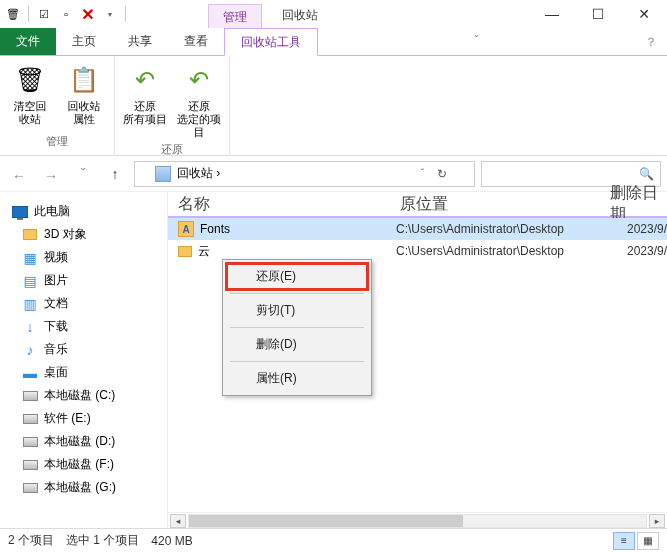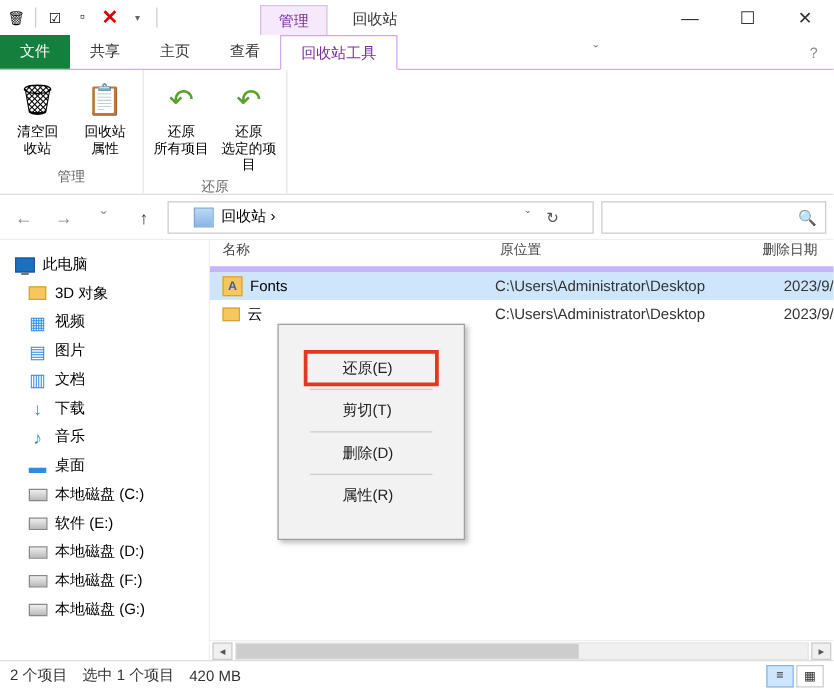--- a/index.html
+++ b/index.html
@@ -52,34 +52,34 @@
   .tree-item { display: flex; align-items: center; gap: 6px; padding: 3px 4px 3px 18px; font-size: 12px; }
   .tree-item.top { padding-left: 8px; }
   .tic { width: 16px; height: 16px; display: flex; align-items: center; justify-content: center; font-size: 12px; }
   .monitor { width: 16px; height: 12px; background: #1d6fbf; border: 1px solid #165a9c; position: relative; }
   .monitor::after { content: ""; position: absolute; bottom: -3px; left: 4px; width: 6px; height: 2px; background: #777; }
   .folder-ic { width: 14px; height: 11px; background: #f7c65f; border: 1px solid #d6a33a; }
   .drive { width: 15px; height: 10px; background: linear-gradient(#eee,#bbb); border: 1px solid #888; }
   .blue-ic { color: #2e8be6; font-size: 14px; }
 
   .listwrap { flex: 1; display: flex; flex-direction: column; position: relative; }
-  .cols { display: flex; height: 26px; border-bottom: 5px solid #c4b5fd; align-items: flex-start; color: #444; font-size: 11px; }
+  .cols { display: flex; height: 26px; border-bottom: 2px solid #c4b5fd; align-items: center; color: #444; font-size: 16px; }
   .col-name { width: 228px; padding-left: 10px; }
   .col-loc { width: 210px; padding-left: 4px; }
   .col-date { flex: 1; padding-left: 4px; }
   .rowarea { position: relative; flex: 1; }
   .row { display: flex; align-items: center; height: 22px; font-size: 12px; }
   .row.sel { background: #cde6fb; }
   .row .c-name { width: 228px; display: flex; align-items: center; gap: 6px; padding-left: 10px; }
   .row .c-loc { width: 210px; color: #333; }
   .row .c-date { flex: 1; color: #333; text-align: right; }
   .font-ic { width: 16px; height: 16px; background: #f7c65f; border: 1px solid #d6a33a; display: flex; align-items: center; justify-content: center; color: #3a5db0; font-weight: bold; font-size: 10px; }
 
   
-  .ctx { position: absolute; left: 222px; top: 259px; width: 150px; background: #f2f2f2; border: 1px solid #a0a0a0; box-shadow: 2px 2px 4px rgba(0,0,0,0.25); padding: 21px; z-index: 10; }
+  .ctx { position: absolute; left: 222px; top: 259px; width: 150px; background: #f2f2f2; border: 1px solid #a0a0a0; box-shadow: 2px 2px 4px rgba(0,0,0,0.25); padding: 3px; z-index: 10; }
   .ctx-item { padding: 5px 10px 5px 30px; font-size: 12px; color: #222; }
   .ctx-item.hl { outline: 3px solid #e53525; outline-offset: -2px; }
   .ctx-sep { height: 1px; background: #ccc; margin: 3px 4px; }
 
   
   .status { height: 24px; border-top: 1px solid #ddd; display: flex; align-items: center; padding: 0 8px; gap: 12px; font-size: 12px; color: #333; }
   .status-right { margin-left: auto; display: flex; gap: 2px; }
   .view-btn { width: 22px; height: 18px; border: 1px solid #ccc; display: flex; align-items: center; justify-content: center; font-size: 10px; background: #fff; }
   .view-btn.active { background: #cde6fb; border-color: #8ab6e6; }
 
@@ -107,22 +107,22 @@
   </div>
   <div class="win-controls">
     <div class="win-btn">—</div>
     <div class="win-btn">☐</div>
     <div class="win-btn">✕</div>
   </div>
 </div>
 
 <div class="tabstrip">
   <div class="rt file">文件</div>
+  <div class="rt">主页</div>
   <div class="rt">共享</div>
-  <div class="rt">主页</div>
   <div class="rt">查看</div>
   <div class="rt active">回收站工具</div>
   <div class="rt-help">ˇ</div>
   <div class="rt-help">？</div>
 </div>
 
 <div class="ribbon">
   <div class="rgrp">
     <div class="rgrp-items">
       <div class="rbtn">

